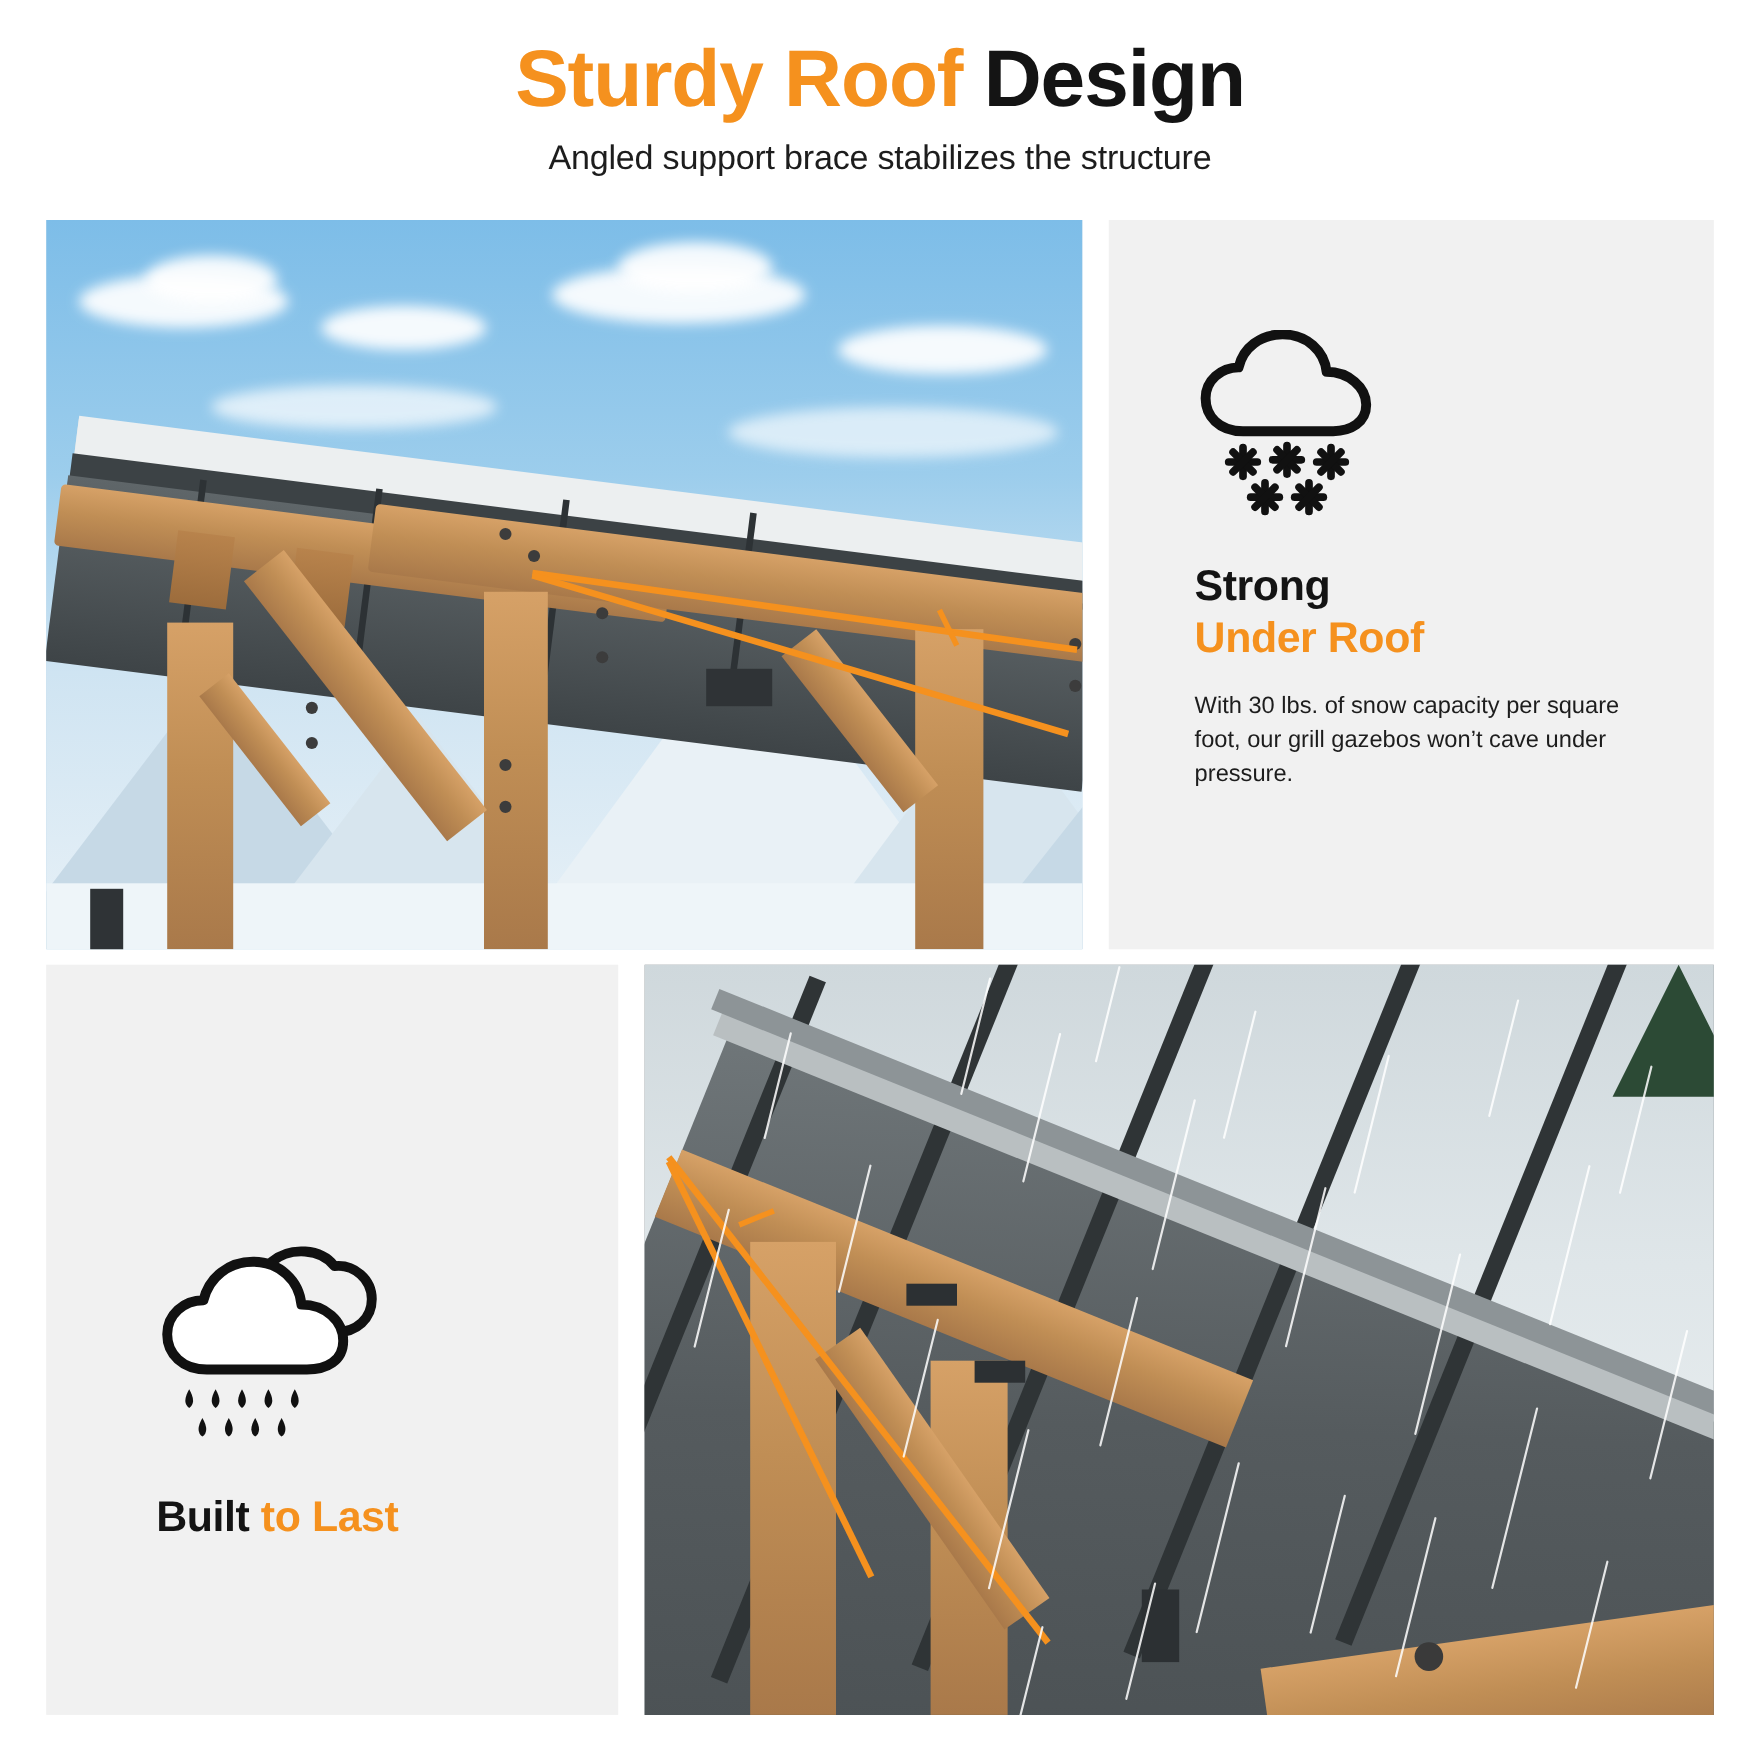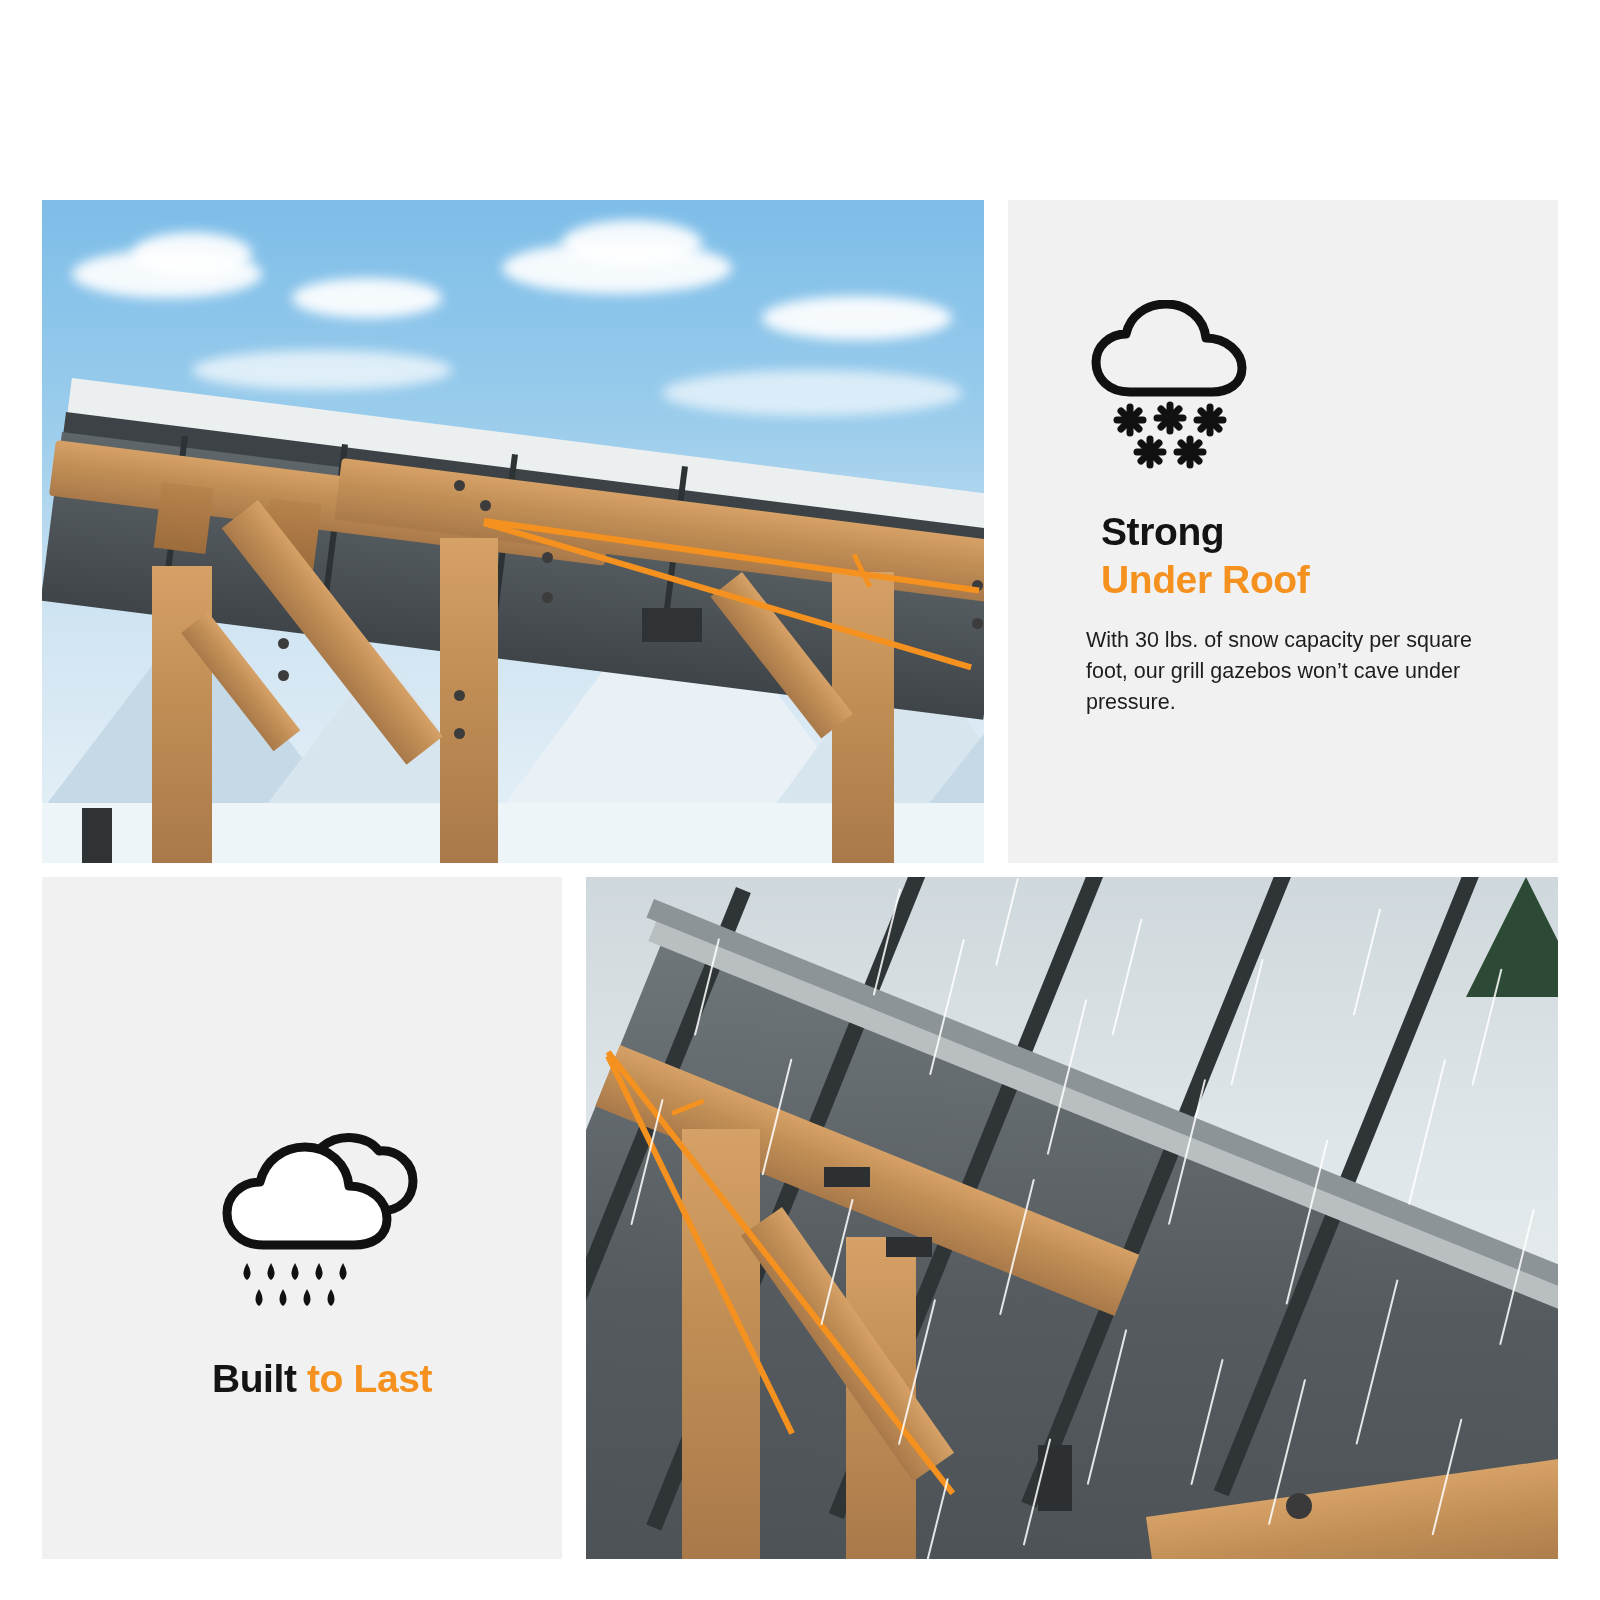--- a/index.html
+++ b/index.html
@@ -88,28 +88,28 @@
     left: 544px; top: 0;
     width: 972px;
     height: 682px;
     overflow: hidden;
     background: #8e9699;
   }
 
   
   .panel-inner { position: absolute; }
   .panel-snow .panel-inner { left: 78px; top: 100px; width: 430px; }
-  .panel-rain .panel-inner { left: 100px; top: 250px; width: 360px; text-align: center; }
+  .panel-rain .panel-inner { left: 100px; top: 250px; width: 360px; }
 
   .feature-title {
     font-size: 39px;
     font-weight: 700;
     line-height: 1.24;
     color: #141414;
-    margin: 15px;
+    margin: 0;
     letter-spacing: -0.4px;
   }
   .feature-title .accent { color: #F5911E; }
   .feature-body {
     font-size: 21.5px;
     line-height: 1.45;
     color: #1d1d1d;
     margin: 20px 0 0 0;
     font-weight: 400;
   }
@@ -168,20 +168,24 @@
     width: 0; height: 0;
     border-style: solid;
     border-color: transparent transparent #2f4f38 transparent;
   }
 </style>
 </head>
 <body>
 
 <div class="page">
 
+  <div class="header">
+    <h1 class="title"><span class="accent">Sturdy Roof</span><span> Design</span></h1>
+    <p class="subtitle">Angled support brace stabilizes the structure</p>
+  </div>
 
   <div class="grid-top">
 
     <div class="photo-snow">
       <div class="sky"></div>
 
       <div class="cloud" style="left:30px;  top:50px;  width:190px; height:48px;"></div>
       <div class="cloud" style="left:90px;  top:32px;  width:120px; height:44px;"></div>
       <div class="cloud" style="left:250px; top:78px;  width:150px; height:40px;"></div>
       <div class="cloud" style="left:460px; top:42px;  width:230px; height:52px;"></div>

